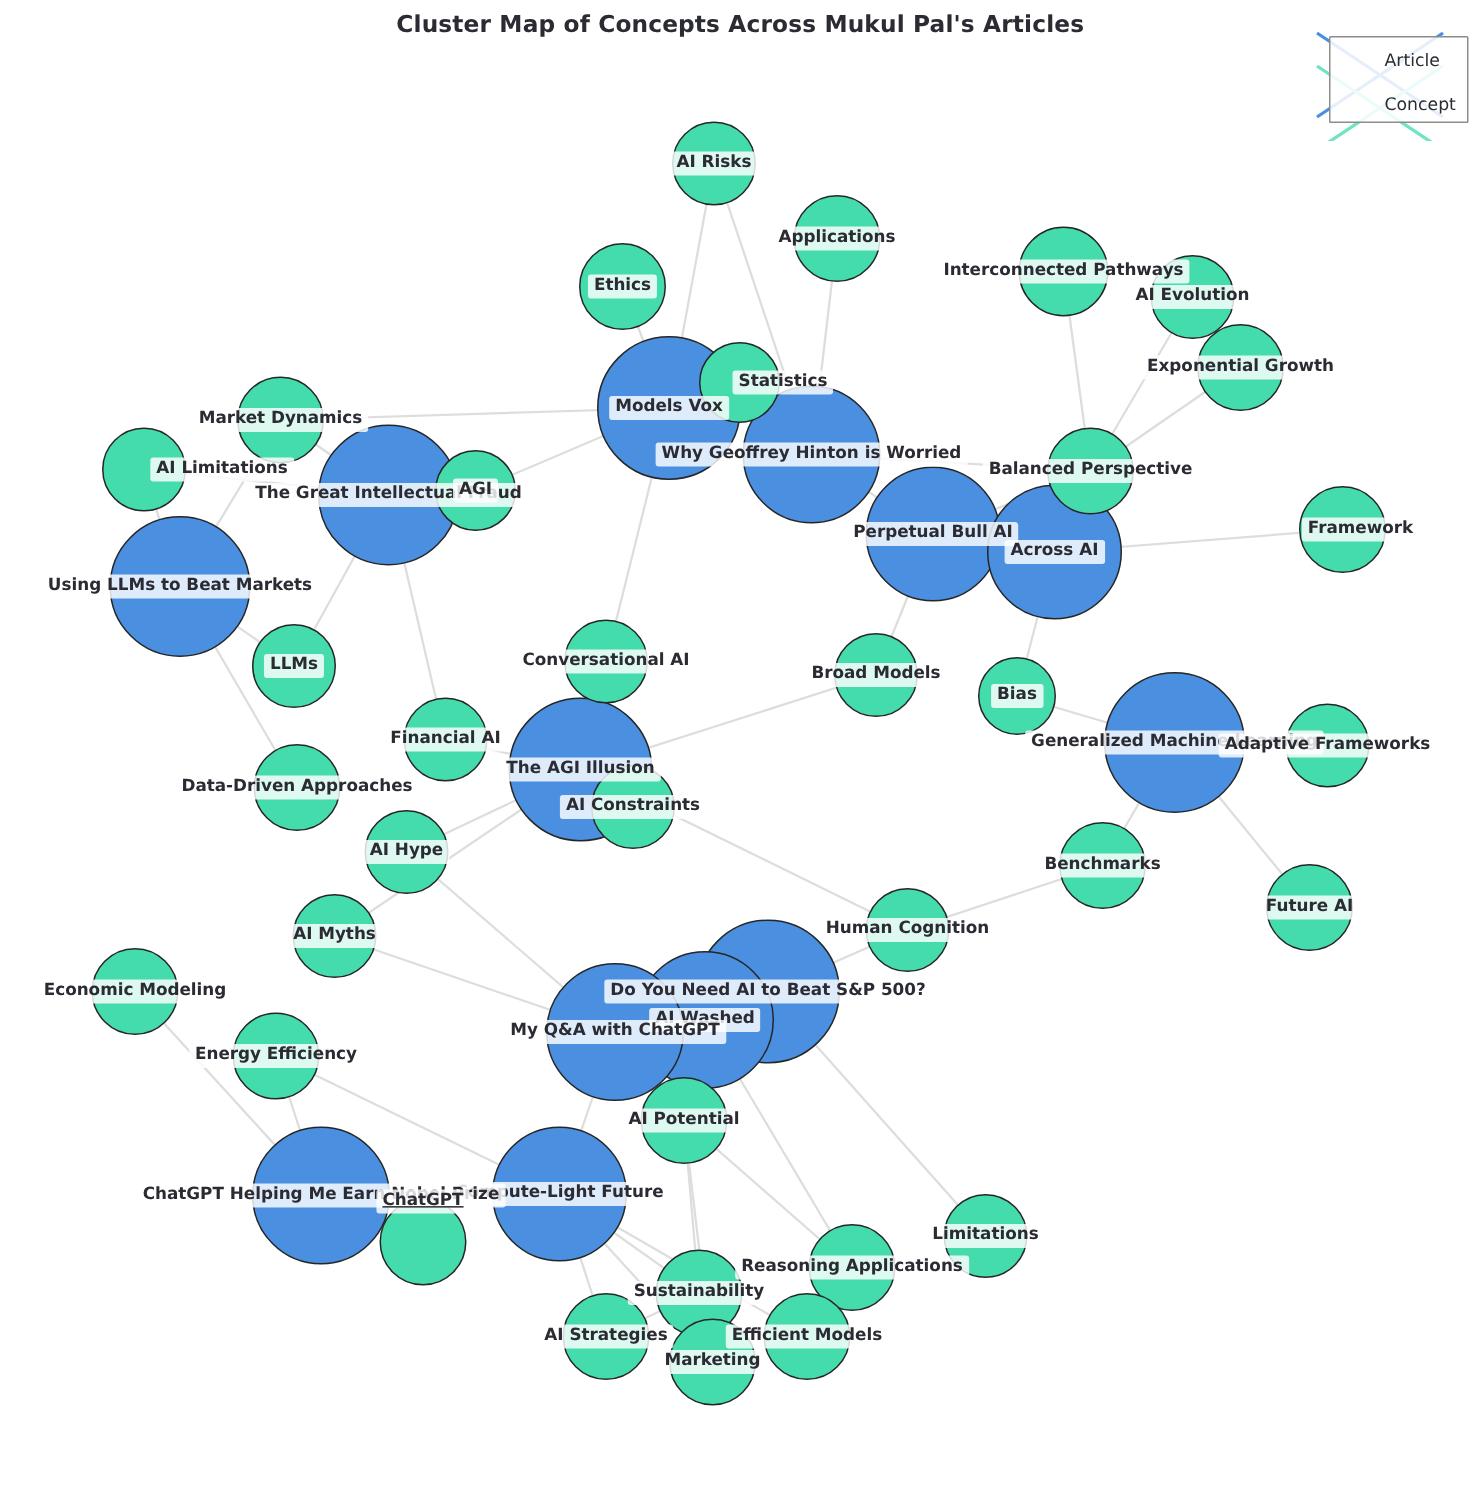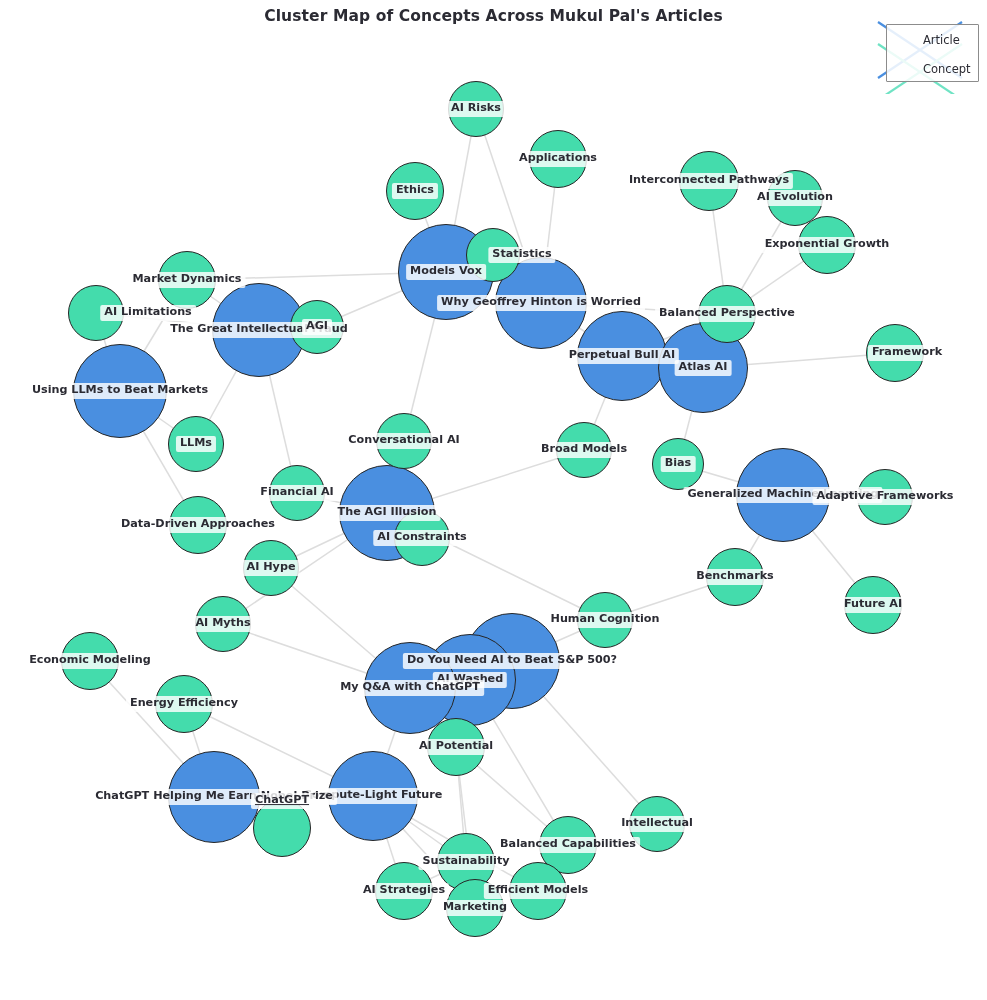--- a/index.html
+++ b/index.html
@@ -227,21 +227,21 @@
       <div class="node-label" style="left: 493px; top: 255px; margin-left: 29px;">Statistics</div>
       <div class="node-label" style="left: 446px; top: 272px;">Models Vox</div>
       <div class="node-label" style="left: 187px; top: 280px;">Market Dynamics</div>
       <div class="node-label" style="left: 541px; top: 303px;">Why Geoffrey Hinton is Worried</div>
       <div class="node-label" style="left: 103px; top: 313px; margin-left: 45px;">AI Limitations</div>
       <div class="node-label" style="left: 727px; top: 314px;">Balanced Perspective</div>
       <div class="node-label" style="left: 259px; top: 330px;">The Great Intellectual Fraud</div>
       <div class="node-label" style="left: 317px; top: 327px;">AGI</div>
       <div class="node-label" style="left: 895px; top: 353px; margin-left: 12px;">Framework</div>
       <div class="node-label" style="left: 622px; top: 356px;">Perpetual Bull AI</div>
-      <div class="node-label" style="left: 703px; top: 368px;">Atlas AI</div>
+      <div class="node-label" style="left: 703px; top: 368px;">Across AI</div>
       <div class="node-label" style="left: 120px; top: 391px;">Using LLMs to Beat Markets</div>
       <div class="node-label" style="left: 404px; top: 441px;">Conversational AI</div>
       <div class="node-label" style="left: 196px; top: 444px;">LLMs</div>
       <div class="node-label" style="left: 584px; top: 450px;">Broad Models</div>
       <div class="node-label" style="left: 678px; top: 464px;">Bias</div>
       <div class="node-label" style="left: 297px; top: 493px;">Financial AI</div>
       <div class="node-label" style="left: 783px; top: 495px;">Generalized Machine Learning</div>
       <div class="node-label" style="left: 885px; top: 497px;">Adaptive Frameworks</div>
       <div class="node-label" style="left: 198px; top: 525px;">Data-Driven Approaches</div>
       <div class="node-label" style="left: 387px; top: 513px;">The AGI Illusion</div>
@@ -252,23 +252,23 @@
       <div class="node-label" style="left: 223px; top: 624px;">AI Myths</div>
       <div class="node-label" style="left: 605px; top: 620px;">Human Cognition</div>
       <div class="node-label" style="left: 90px; top: 661px;">Economic Modeling</div>
       <div class="node-label" style="left: 512px; top: 661px;">Do You Need AI to Beat S&amp;P 500?</div>
       <div class="node-label" style="left: 470px; top: 680px; text-align: center;">AI Washed</div>
       <div class="node-label" style="left: 410px; top: 688px;">My Q&amp;A with ChatGPT</div>
       <div class="node-label" style="left: 184px; top: 704px;">Energy Efficiency</div>
       <div class="node-label" style="left: 456px; top: 747px;">AI Potential</div>
       <div class="node-label" style="left: 373px; top: 796px; text-align: center;">Compute-Light Future</div>
       <div class="node-label" style="left: 214px; top: 797px;">ChatGPT Helping Me Earn Nobel Prize</div>
-      <div class="node-label" style="left: 657px; top: 824px;">Intellectual</div>
+      <div class="node-label" style="left: 657px; top: 824px;">Limitations</div>
       <div class="node-label" style="left: 282px; top: 801px; text-decoration: underline;">ChatGPT</div>
-      <div class="node-label" style="left: 568px; top: 845px;">Balanced Capabilities</div>
+      <div class="node-label" style="left: 568px; top: 845px;">Reasoning Applications</div>
       <div class="node-label" style="left: 466px; top: 862px;">Sustainability</div>
       <div class="node-label" style="left: 404px; top: 891px;">AI Strategies</div>
       <div class="node-label" style="left: 538px; top: 891px;">Efficient Models</div>
       <div class="node-label" style="left: 475px; top: 908px;">Marketing</div>
     </div>
 
   <svg id="legend-marks" width="117" height="80">
     <g>
       <line x1="8" y1="8" x2="92" y2="64" stroke="#4a8fe0" stroke-width="2.2"></line>
       <line x1="92" y1="8" x2="8" y2="64" stroke="#4a8fe0" stroke-width="2.2"></line>

